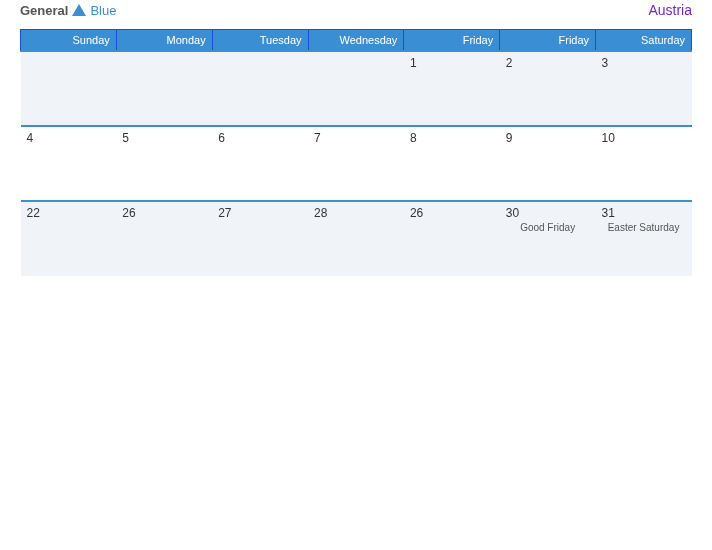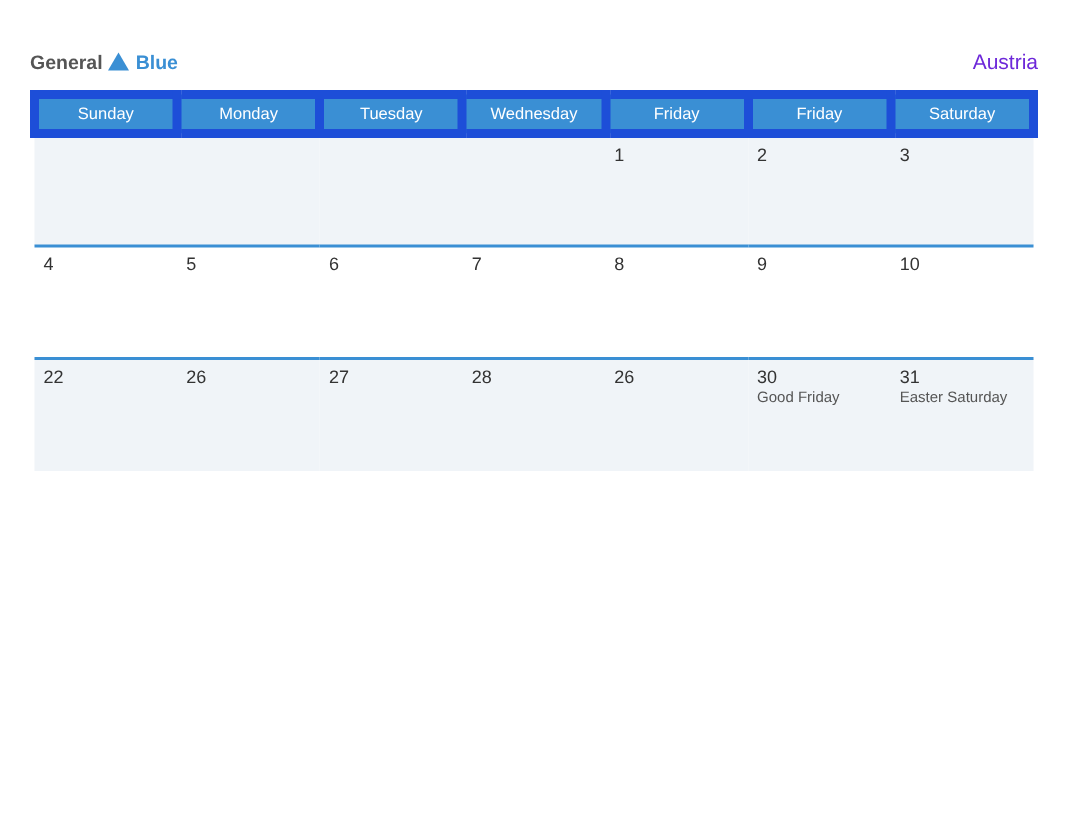--- a/index.html
+++ b/index.html
@@ -7,41 +7,41 @@
       font-family: Arial, sans-serif;
       background: #fff;
       width: 712px;
       height: 550px;
       overflow: hidden;
     }
     .page {
       width: 712px;
       height: 550px;
       background: #fff;
-      padding: 32px 20px;
+      padding: 1px 20px;
     }
     .header {
       display: flex;
       align-items: center;
       justify-content: space-between;
       margin-bottom: 10px;
     }
     .logo {
       display: flex;
       align-items: center;
       gap: 2px;
     }
     .logo-text-general {
       font-size: 13px;
       font-weight: bold;
       color: #555;
     }
     .logo-text-blue {
       font-size: 13px;
-      font-weight: bold;
+      font-weight: normal;
       color: #3a8fd4;
     }
     .logo-triangle {
       width: 0;
       height: 0;
       border-left: 7px solid transparent;
       border-right: 7px solid transparent;
       border-bottom: 12px solid #3a8fd4;
       margin-left: 2px;
     }
@@ -62,23 +62,23 @@
       width: 100%;
       border-collapse: collapse;
     }
     .calendar thead tr {
       background-color: #3a8fd4;
     }
     .calendar thead th {
       color: #fff;
       font-size: 11px;
       font-weight: normal;
-      text-align: center;
+      text-align: right;
       padding: 4px 6px;
-      border: 6px solid #1d4ed8;
+      border: 1px solid #1d4ed8;
     }
     .calendar tbody tr {
       height: 75px;
     }
     .calendar tbody tr:nth-child(odd) {
       background-color: #f0f4f8;
     }
     .calendar tbody tr:nth-child(even) {
       background-color: #fff;
     }
@@ -94,20 +94,21 @@
       color: #333;
     }
     .day-number {
       font-size: 12px;
       color: #333;
     }
     .day-event {
       font-size: 10px;
       color: #555;
       margin-top: 2px;
+      text-align: center;
     }
   </style>
 </head>
 <body>
 
 <div class="page">
   <div class="header">
     <div class="logo">
       <span class="logo-text-general">General</span>
       <div class="logo-triangle"></div>

